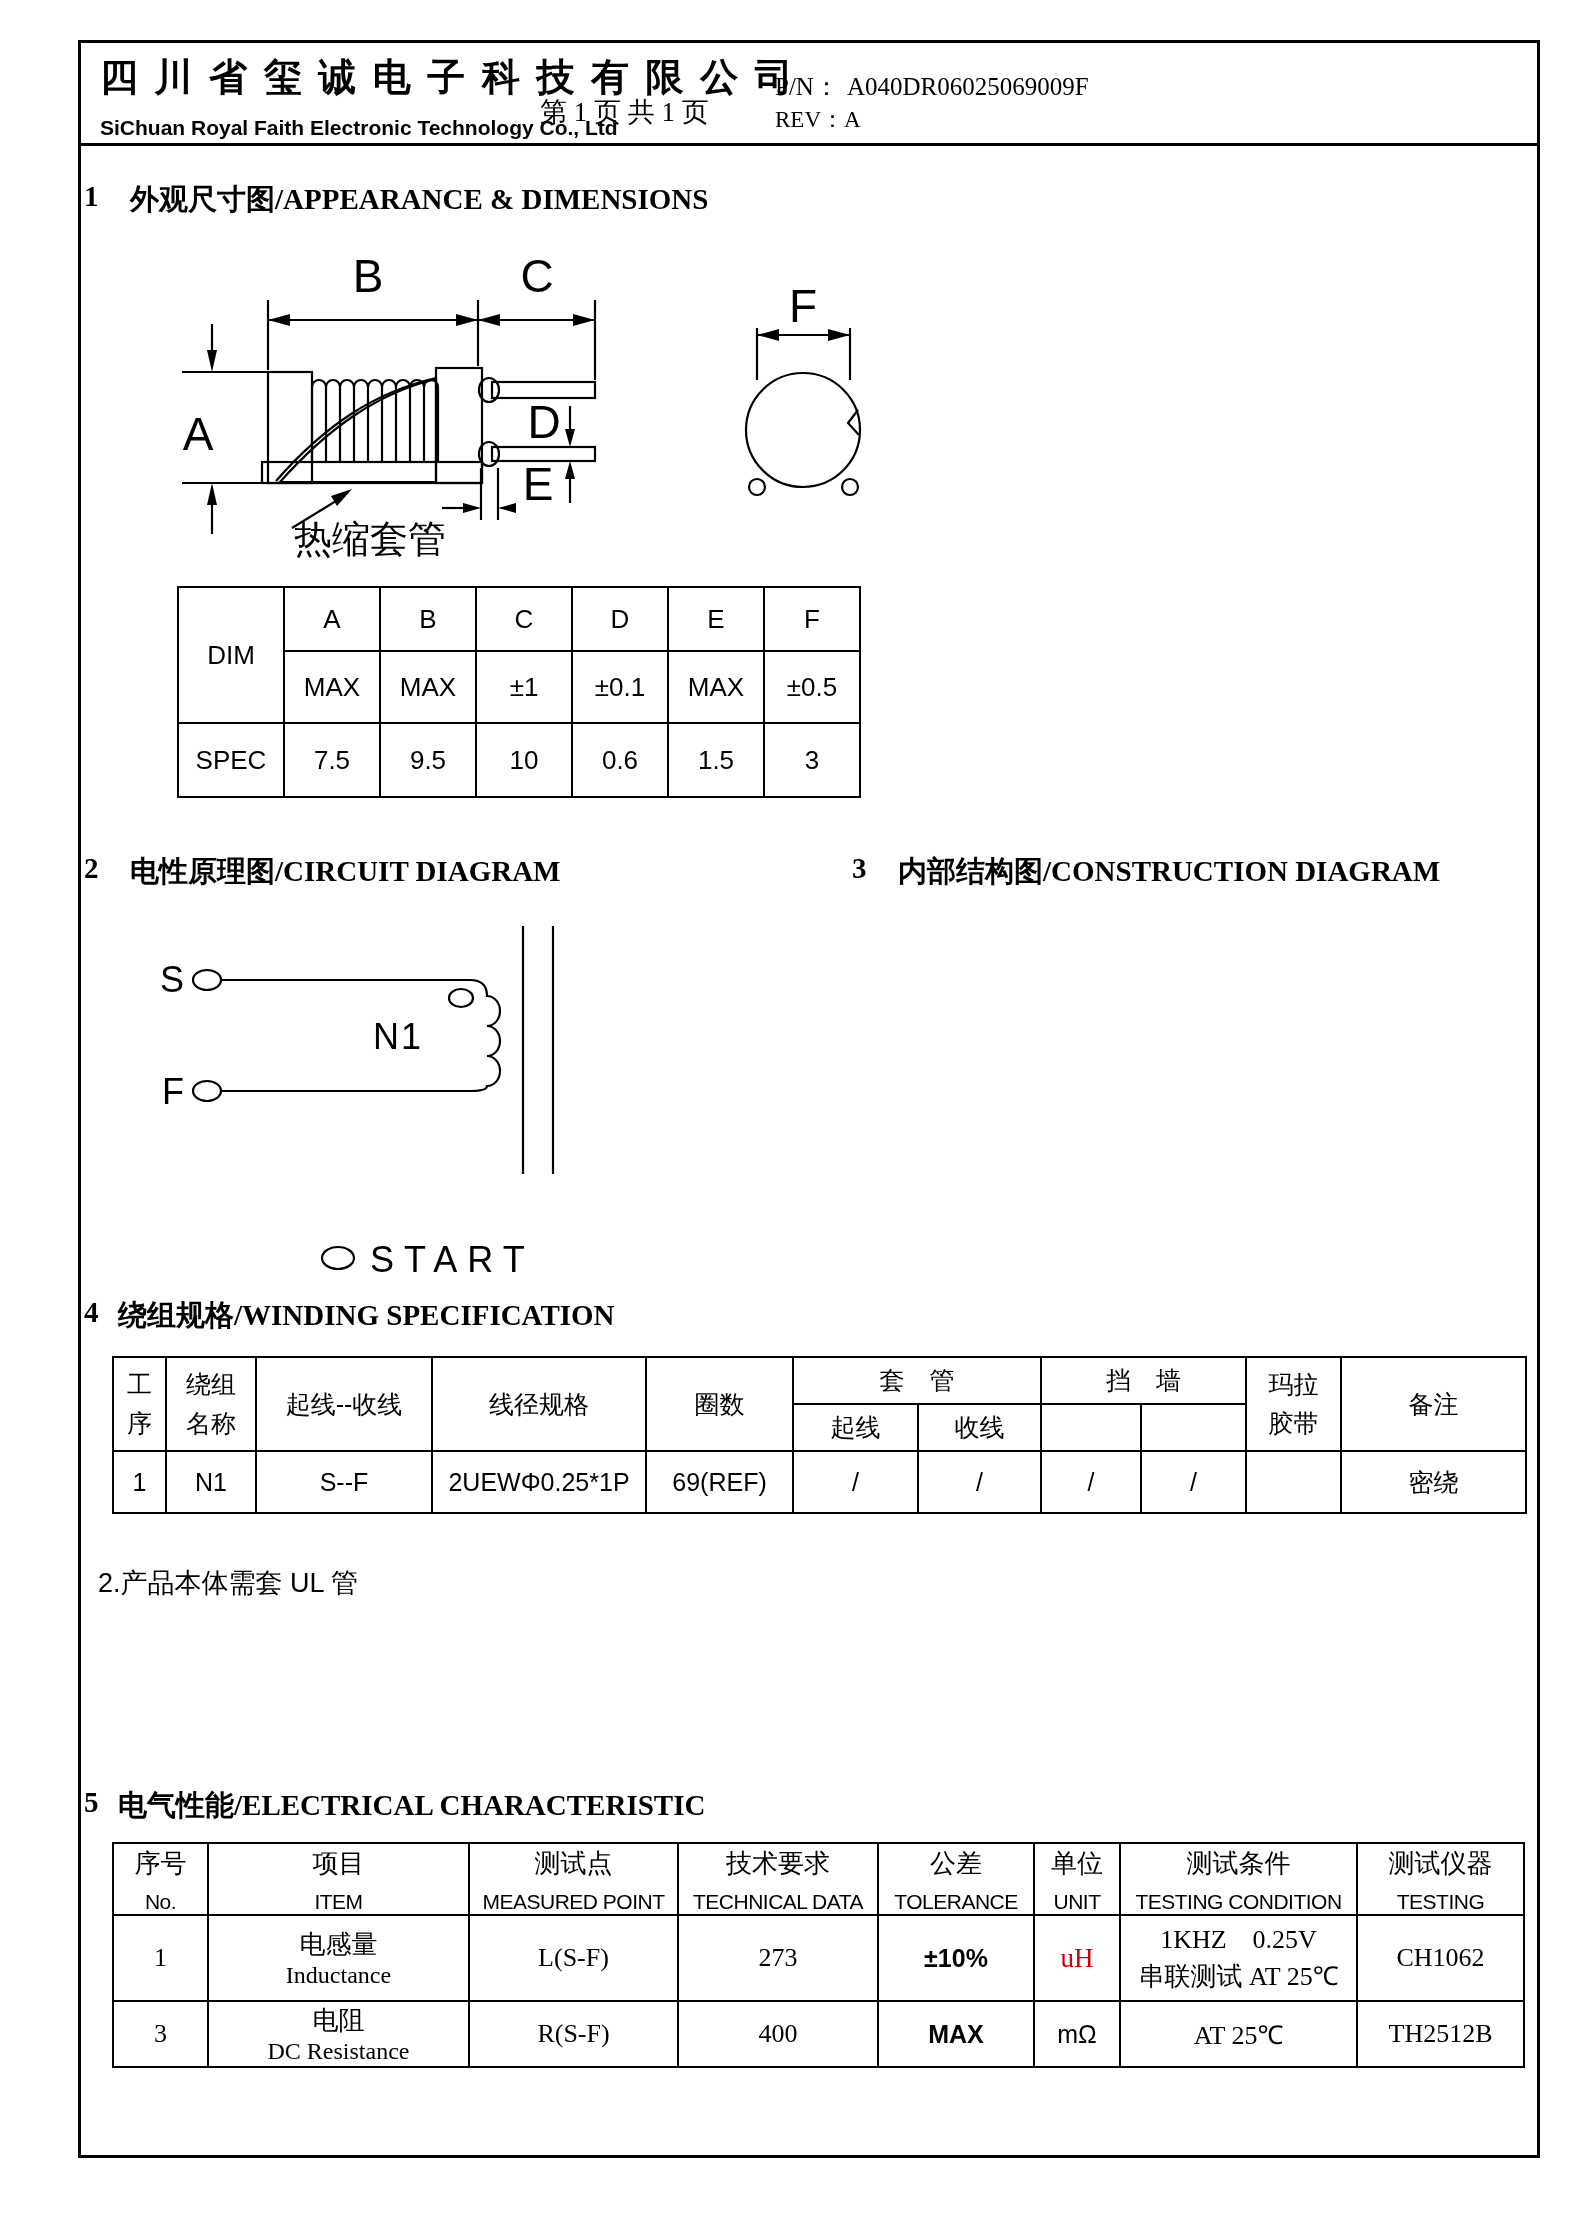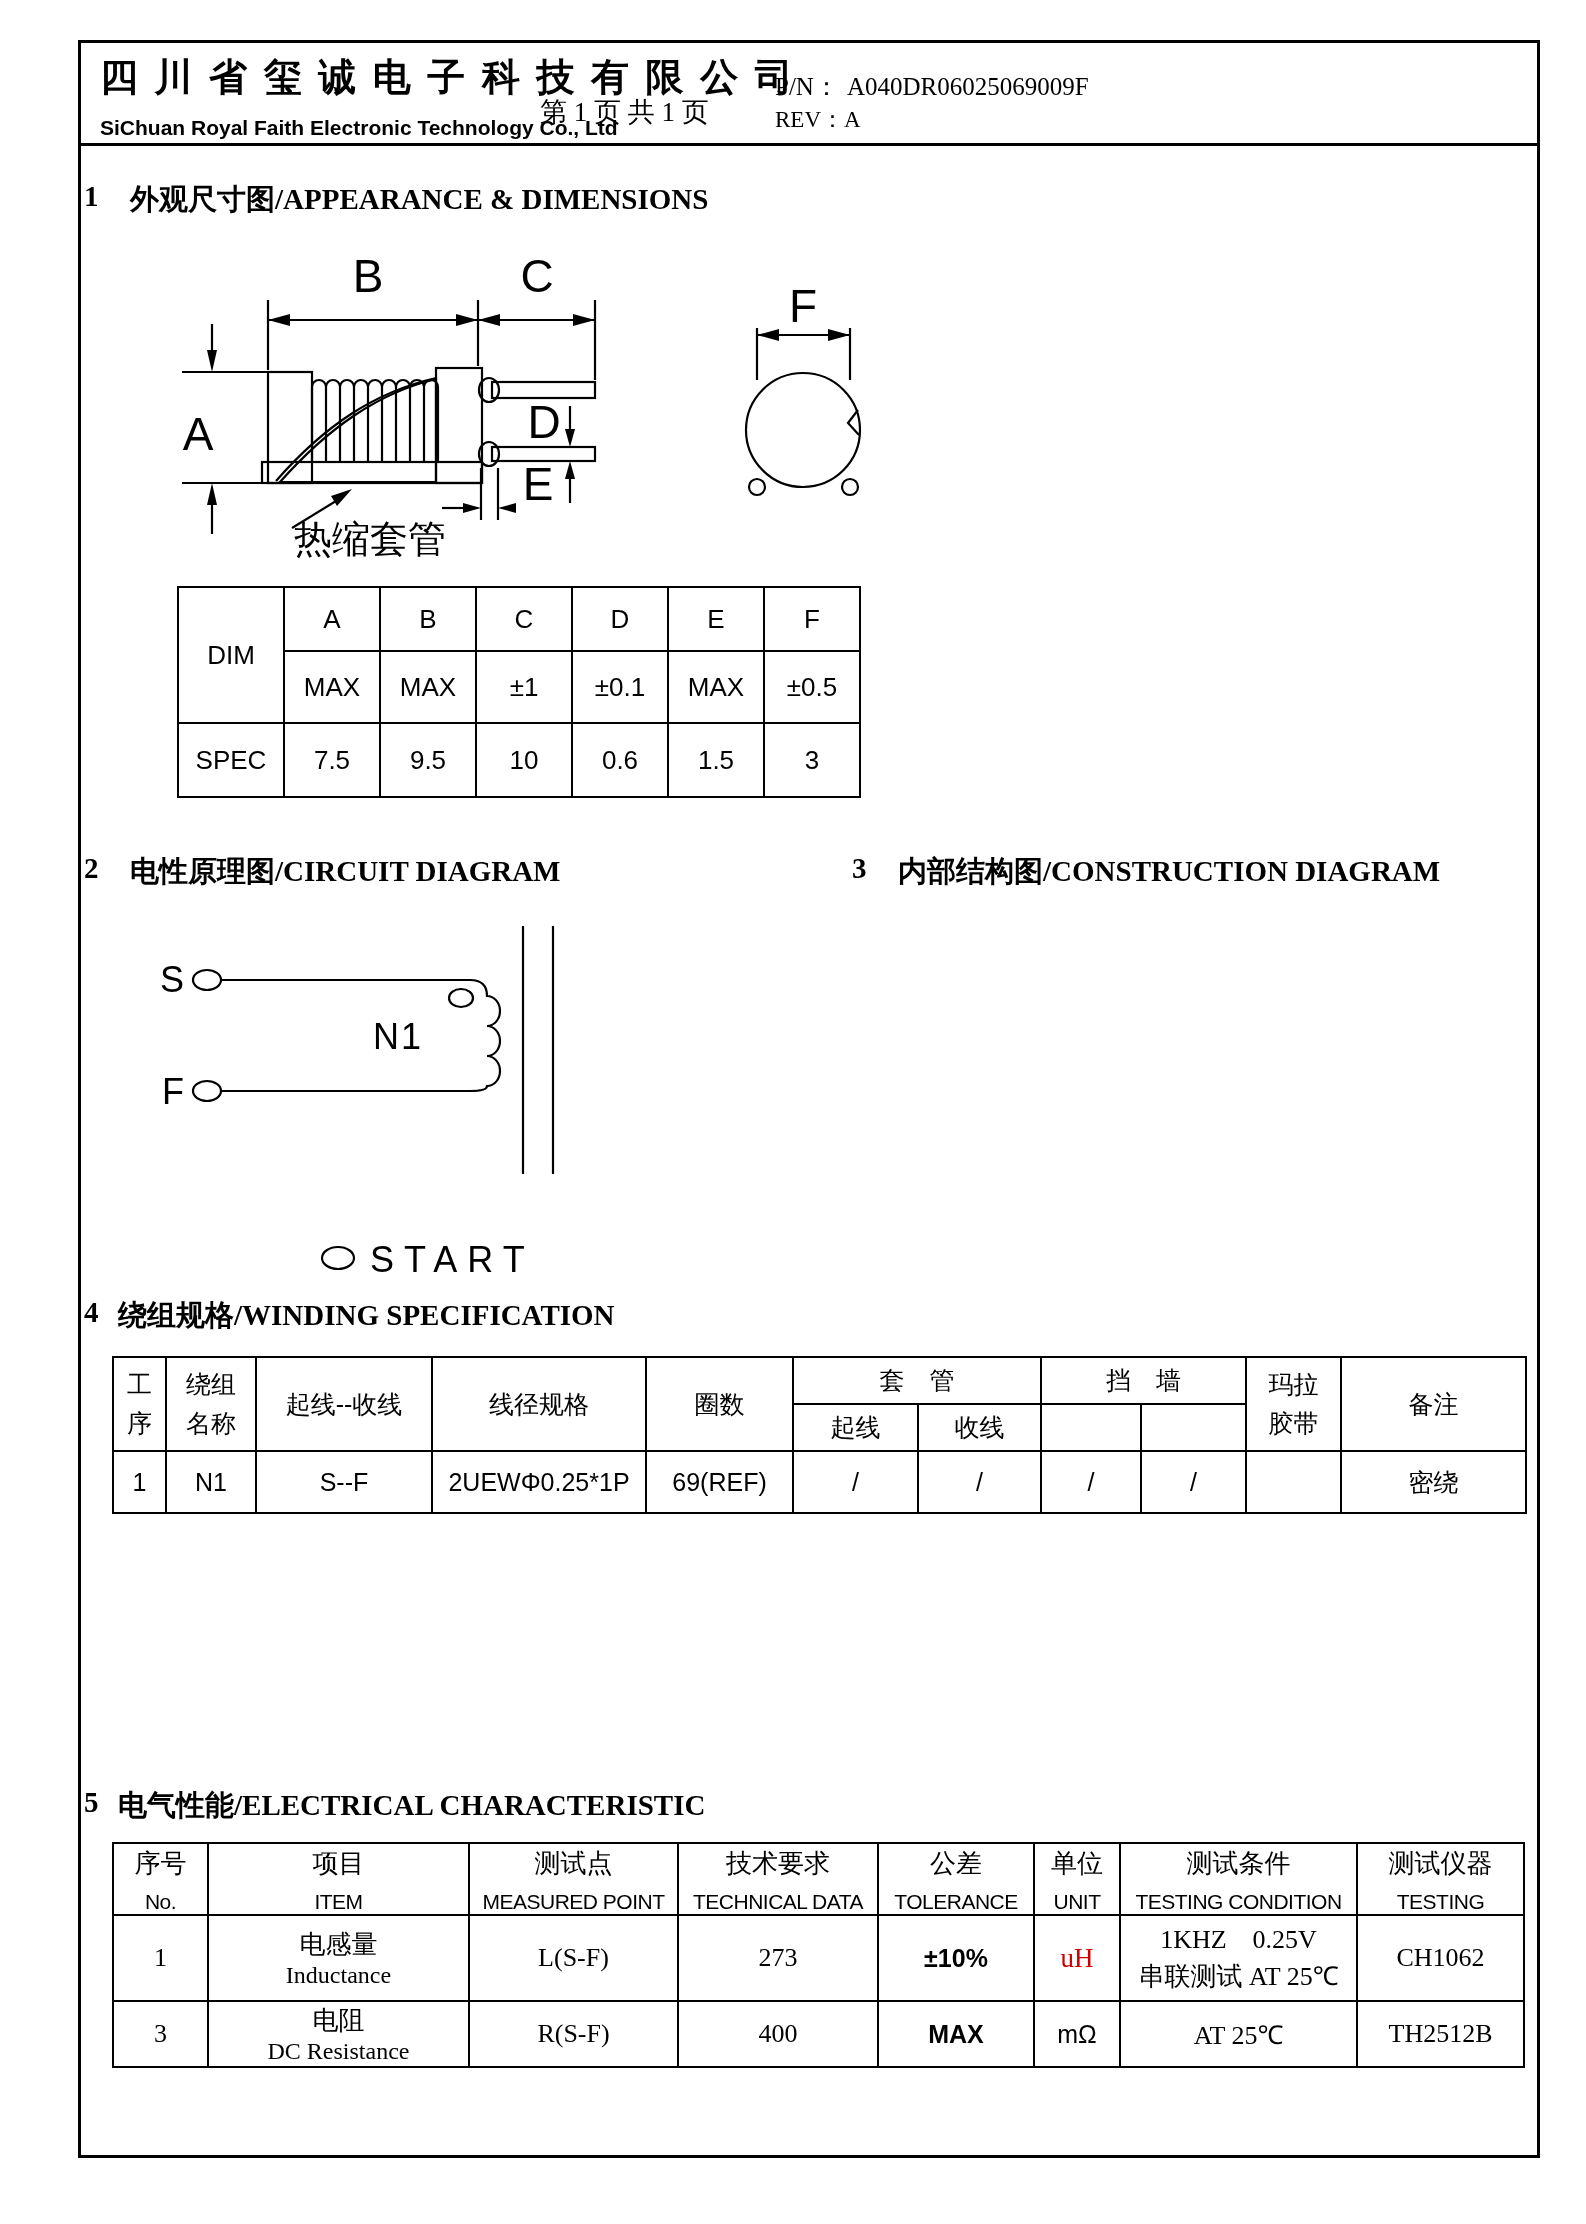--- a/index.html
+++ b/index.html
@@ -295,20 +295,21 @@
       <td>/</td>
       <td>/</td>
       <td>/</td>
       <td></td>
       <td>密绕</td>
     </tr>
   </tbody>
     </table>
 
   <div class="abs notes">
+    <div>2.产品本体需套 UL 管</div>
   </div>
 
   <div class="abs sec-heading" style="left:84px;top:1786px;">
     <span class="sec-no" style="width:34px;">5</span>
     <span>电气性能/ELECTRICAL CHARACTERISTIC</span>
   </div>
 
   <table class="abs elec-table" style="left:112px;top:1842px;width:1411px;">
     <colgroup>
       <col style="width:95px">

